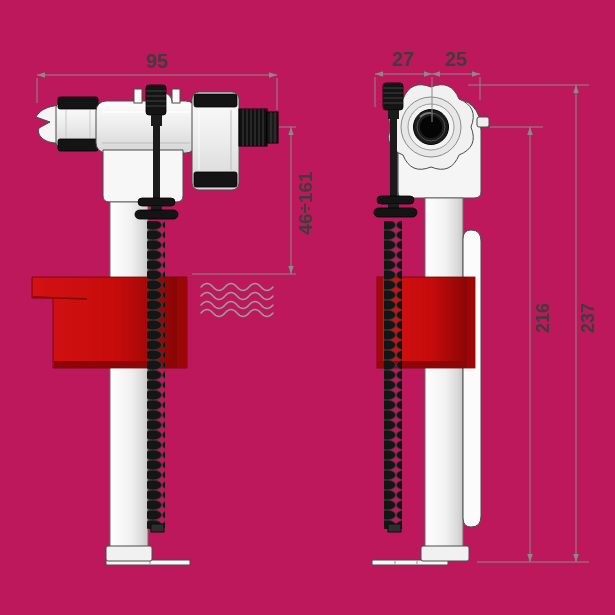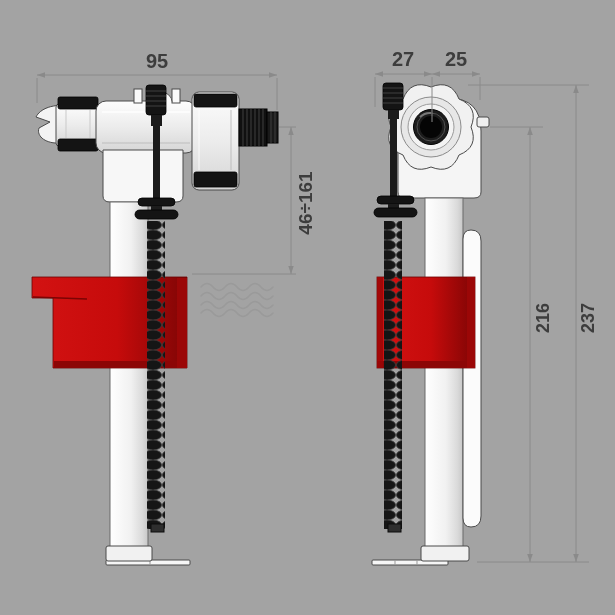--- a/index.html
+++ b/index.html
@@ -1,16 +1,16 @@
 <!DOCTYPE html>
 <html><head>
 <meta charset="utf-8">
 <style>
   html,body{margin:0;padding:0;background:#ffffff;}
-  .stage{width:615px;height:615px;position:relative;background:#a3a3a3;overflow:hidden;}
+  .stage{width:615px;height:615px;position:relative;background:#be185d;overflow:hidden;}
   svg{display:block;}
   .ol{stroke:#4a4a4a;stroke-width:1;}
   .ol-soft{stroke:#6a6a6a;stroke-width:1;}
   .dim-line{stroke:#8a8a8a;stroke-width:1;fill:none;}
   .dim-arrow{fill:#8a8a8a;stroke:none;}
   .dim-text{fill:#3d3d3d;font-family:"Liberation Sans",sans-serif;font-weight:bold;}
   .dt-20{font-size:20px;}
   .dt-19{font-size:19px;}
   .dt-18{font-size:18px;}
   .black-part{fill:#141414;stroke:#000000;stroke-width:0.8;}

